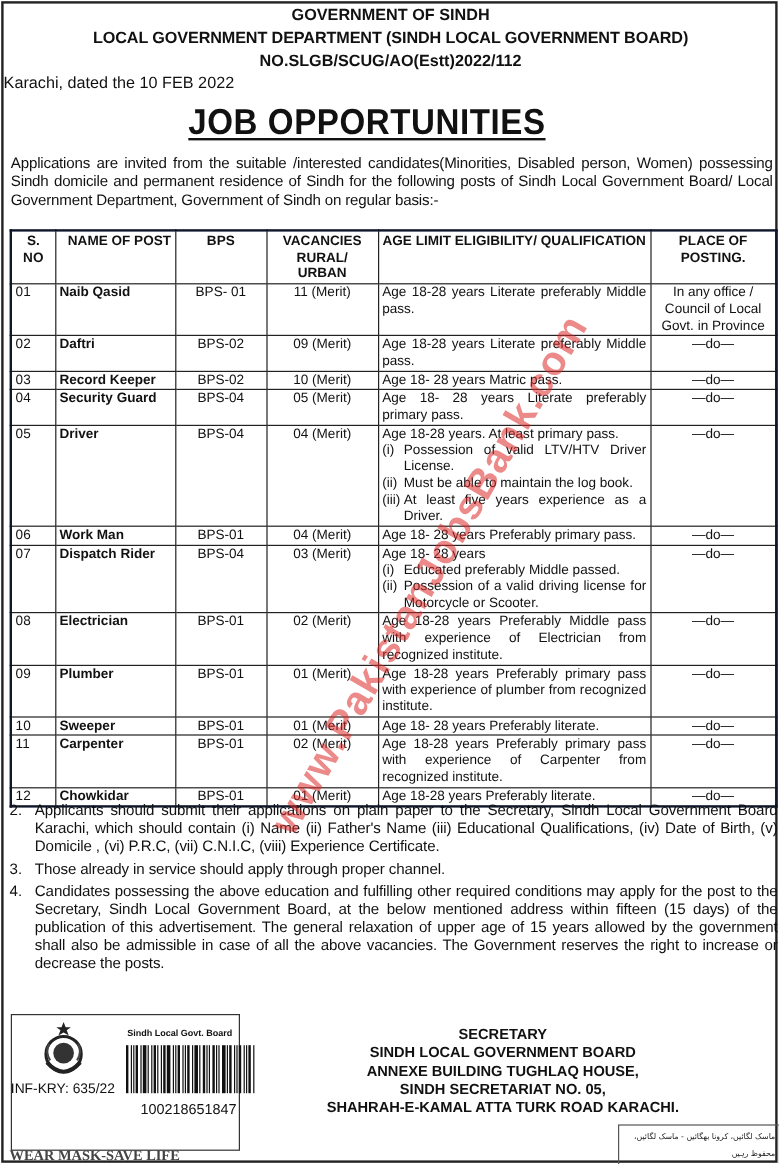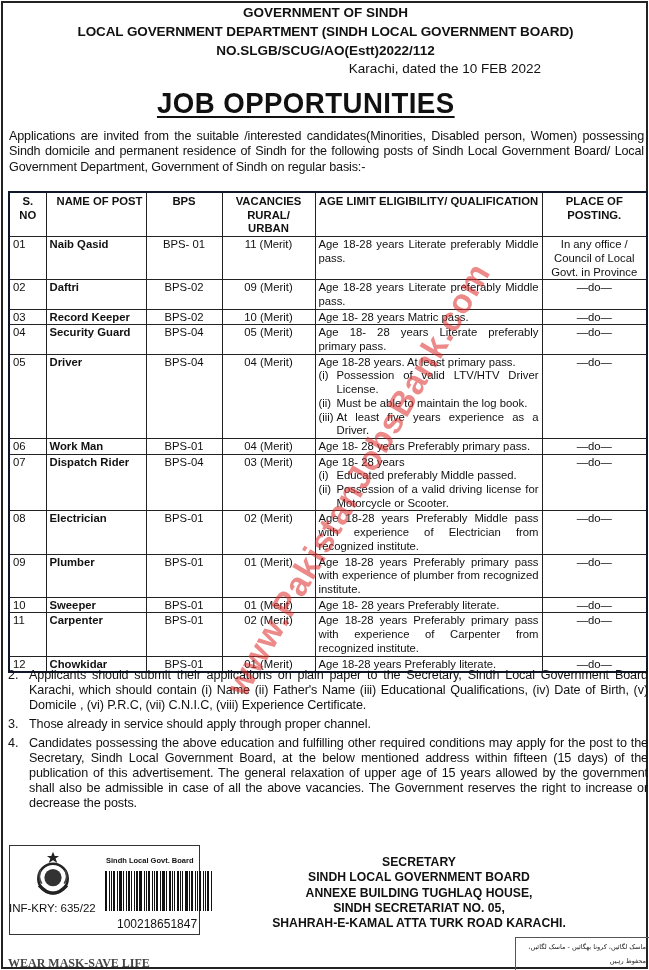--- a/index.html
+++ b/index.html
@@ -6,21 +6,21 @@
   html, body { width: 649px; height: 970px; background: #ffffff; overflow: hidden; }
   body { font-family: "Liberation Sans", sans-serif; color: #111; position: relative; }
   .frame {
     position: absolute; left: 1px; top: 1px; width: 647px; height: 968px;
     border: 2px solid #222;
   }
   .hdr { text-align: center; }
   .hdr .l1 { position: absolute; left: 0; width: 645px; top: 2px; font-size: 13.5px; font-weight: bold; text-align: center; }
   .hdr .l2 { position: absolute; left: 0; width: 645px; top: 21px; font-size: 13.5px; font-weight: bold; text-align: center; letter-spacing: -0.1px; }
   .hdr .l3 { position: absolute; left: 0; width: 645px; top: 40px; font-size: 13.5px; font-weight: bold; text-align: center; }
-  .hdr .l4 { position: absolute; left: 0; width: 538px; top: 58px; font-size: 13.5px; text-align: right; }
+  .hdr .l4 { position: absolute; left: 0; width: 538px; top: 58px; font-size: 13.5px; text-align: left; }
   .title {
     position: absolute; left: 0; width: 605px; top: 83px; text-align: center;
     font-family: "Liberation Sans", sans-serif; font-weight: bold; font-size: 30px;
     letter-spacing: 0.5px;
   }
   .title span { text-decoration: underline; text-decoration-thickness: 2px; text-underline-offset: 3px; transform: scaleX(0.92); display: inline-block; }
   .intro {
     position: absolute; left: 6px; width: 635px; top: 126px;
     font-size: 12.6px; line-height: 15.3px; text-align: justify; letter-spacing: -0.15px;
   }
@@ -265,21 +265,21 @@
     <div class="note">
       <span class="num">3.</span>
       <span class="txt">Those already in service should apply through proper channel.</span>
     </div>
     <div class="note">
       <span class="num">4.</span>
       <span class="txt">Candidates possessing the above education and fulfilling other required conditions may apply for the post to the Secretary, Sindh Local Government Board, at the below mentioned address within fifteen (15 days) of the publication of this advertisement. The general relaxation of upper age of 15 years allowed by the government shall also be admissible in case of all the above vacancies. The Government reserves the right to increase or decrease the posts.</span>
     </div>
   </div>
 
-  <div class="stamp" style="height:90px; top:842px;">
+  <div class="stamp" style="height:114px; top:842px;">
     <svg class="logo" viewBox="0 0 44 56" style="width:38px;height:50px;left:24px;top:4px;">
       <polygon points="22,1 24,6 29,6 25,9 27,14 22,11 17,14 19,9 15,6 20,6" fill="#222"></polygon>
       <circle cx="22" cy="32" r="17" fill="none" stroke="#222" stroke-width="3"></circle>
       <circle cx="22" cy="31" r="10" fill="#333"></circle>
       <path d="M6,40 Q22,58 38,40" fill="none" stroke="#222" stroke-width="4"></path>
       <path d="M8,22 Q4,30 9,38" fill="none" stroke="#444" stroke-width="2"></path>
       <path d="M36,22 Q40,30 35,38" fill="none" stroke="#444" stroke-width="2"></path>
     </svg>
     <div class="board" style="left:96px;top:10px;">Sindh Local Govt. Board</div>
     <div class="barcode" id="barcode" style="left:95px;top:25px;width:115px;">

